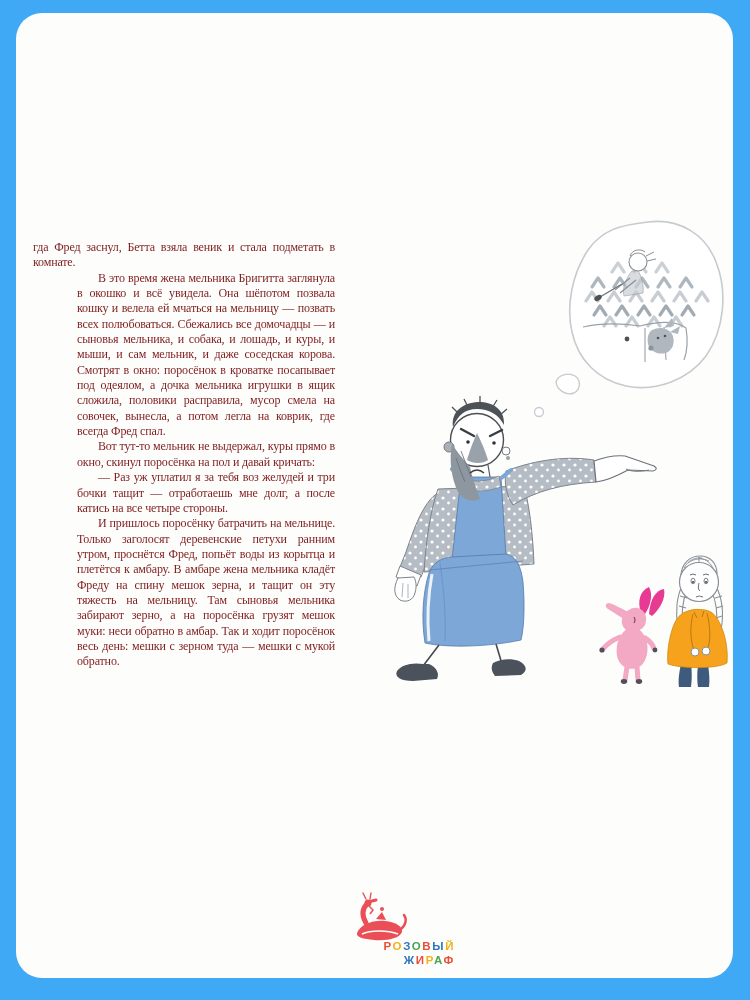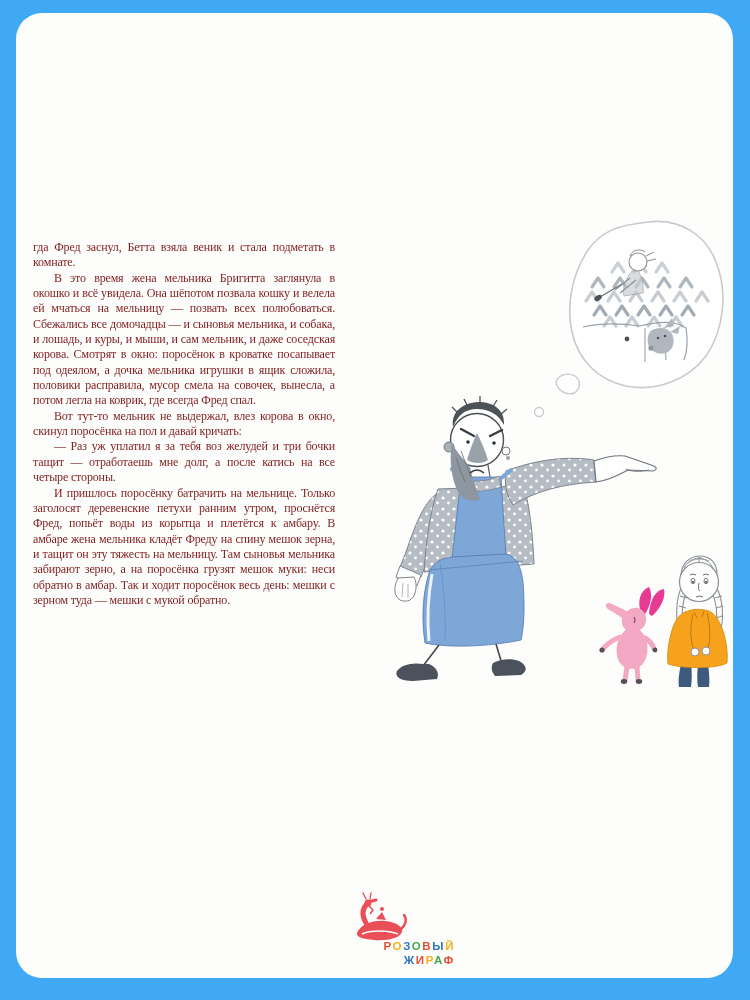--- a/index.html
+++ b/index.html
@@ -2,21 +2,21 @@
 <html><head>
 <meta charset="utf-8">
 <style>
   html,body{margin:0;padding:0;}
   body{width:750px;height:1000px;position:relative;overflow:hidden;background:#3fa9f5;
        font-family:"Liberation Serif", serif;}
   .paper{position:absolute;left:16px;top:13px;width:717px;height:965px;background:#fdfdfc;border-radius:26px;}
   .text-block{position:absolute;left:33px;top:240px;width:302px;color:#7f1d1d;
       font-size:12px;line-height:15.35px;text-align:justify;letter-spacing:-0.15px;hyphens:manual;}
   .text-block p{margin:0;}
-  .text-block p.indent{text-indent:21px;}
+  .text-block p.indent{text-indent:21px;margin-left:44px;}
   .illustration{position:absolute;left:0;top:0;width:750px;height:1000px;}
   .logo-text{position:absolute;left:305px;top:940px;width:150px;text-align:right;
       font-family:"Liberation Sans", sans-serif;font-weight:bold;font-size:11.5px;
       letter-spacing:1.6px;line-height:13.5px;}
 </style>
 </head>
 <body>
 
 <div class="paper"></div>
 
@@ -170,21 +170,21 @@
     <path d="M376,919 L382,912 L386,920 Z"></path>
     <circle cx="382" cy="909" r="2"></circle>
     <path d="M401,929 C406,925 407,919 404,915" fill="none" stroke="#ea4f58" stroke-width="2.5" stroke-linecap="round"></path>
     <path d="M362,934 C370,930 388,930 398,934" fill="none" stroke="#fdfdfc" stroke-width="1.5"></path>
   </g>
 </svg>
 
 <div class="text-block">
   <p>гда Фред заснул, Бетта взяла веник и стала подметать в комнате.</p>
   <p class="indent">В это время жена мельника Бригитта заглянула в окошко и всё увидела. Она шёпотом позвала кошку и велела ей мчаться на мельницу — позвать всех по­любоваться. Сбежались все домочадцы — и сыновья мельника, и собака, и лошадь, и куры, и мыши, и сам мельник, и даже соседская корова. Смотрят в окно: по­росёнок в кроватке посапывает под одеялом, а дочка мельника игрушки в ящик сложила, половики распра­вила, мусор смела на совочек, вынесла, а потом легла на коврик, где всегда Фред спал.</p>
-  <p class="indent">Вот тут-то мельник не выдержал, влез корова в окно, скинул поросёнка на пол и давай кричать:</p>
+  <p class="indent">Вот тут-то мельник не выдержал, куры прямо в окно, скинул поросёнка на пол и давай кричать:</p>
   <p class="indent">— Раз уж уплатил я за тебя воз желудей и три бочки тащит — отработаешь мне долг, а после катись на все четыре стороны.</p>
   <p class="indent">И пришлось поросёнку батрачить на мельнице. Только заголосят деревенские петухи ранним утром, проснётся Фред, попьёт воды из корытца и плетётся к амбару. В амбаре жена мельника кладёт Фреду на спи­ну мешок зерна, и тащит он эту тяжесть на мельницу. Там сыновья мельника забирают зерно, а на поросёнка грузят мешок муки: неси обратно в амбар. Так и ходит поросёнок весь день: мешки с зерном туда — мешки с мукой обратно.</p>
 </div>
 
 <div class="logo-text">
   <div><span style="color: rgb(233, 79, 53);">Р</span><span style="color: rgb(242, 178, 27);">О</span><span style="color: rgb(47, 119, 189);">З</span><span style="color: rgb(74, 165, 79);">О</span><span style="color: rgb(233, 79, 53);">В</span><span style="color: rgb(47, 119, 189);">Ы</span><span style="color: rgb(242, 178, 27);">Й</span></div>
   <div><span style="color: rgb(47, 119, 189);">Ж</span><span style="color: rgb(233, 79, 53);">И</span><span style="color: rgb(242, 178, 27);">Р</span><span style="color: rgb(74, 165, 79);">А</span><span style="color: rgb(233, 79, 53);">Ф</span></div>
 </div>
 
 </body></html>

